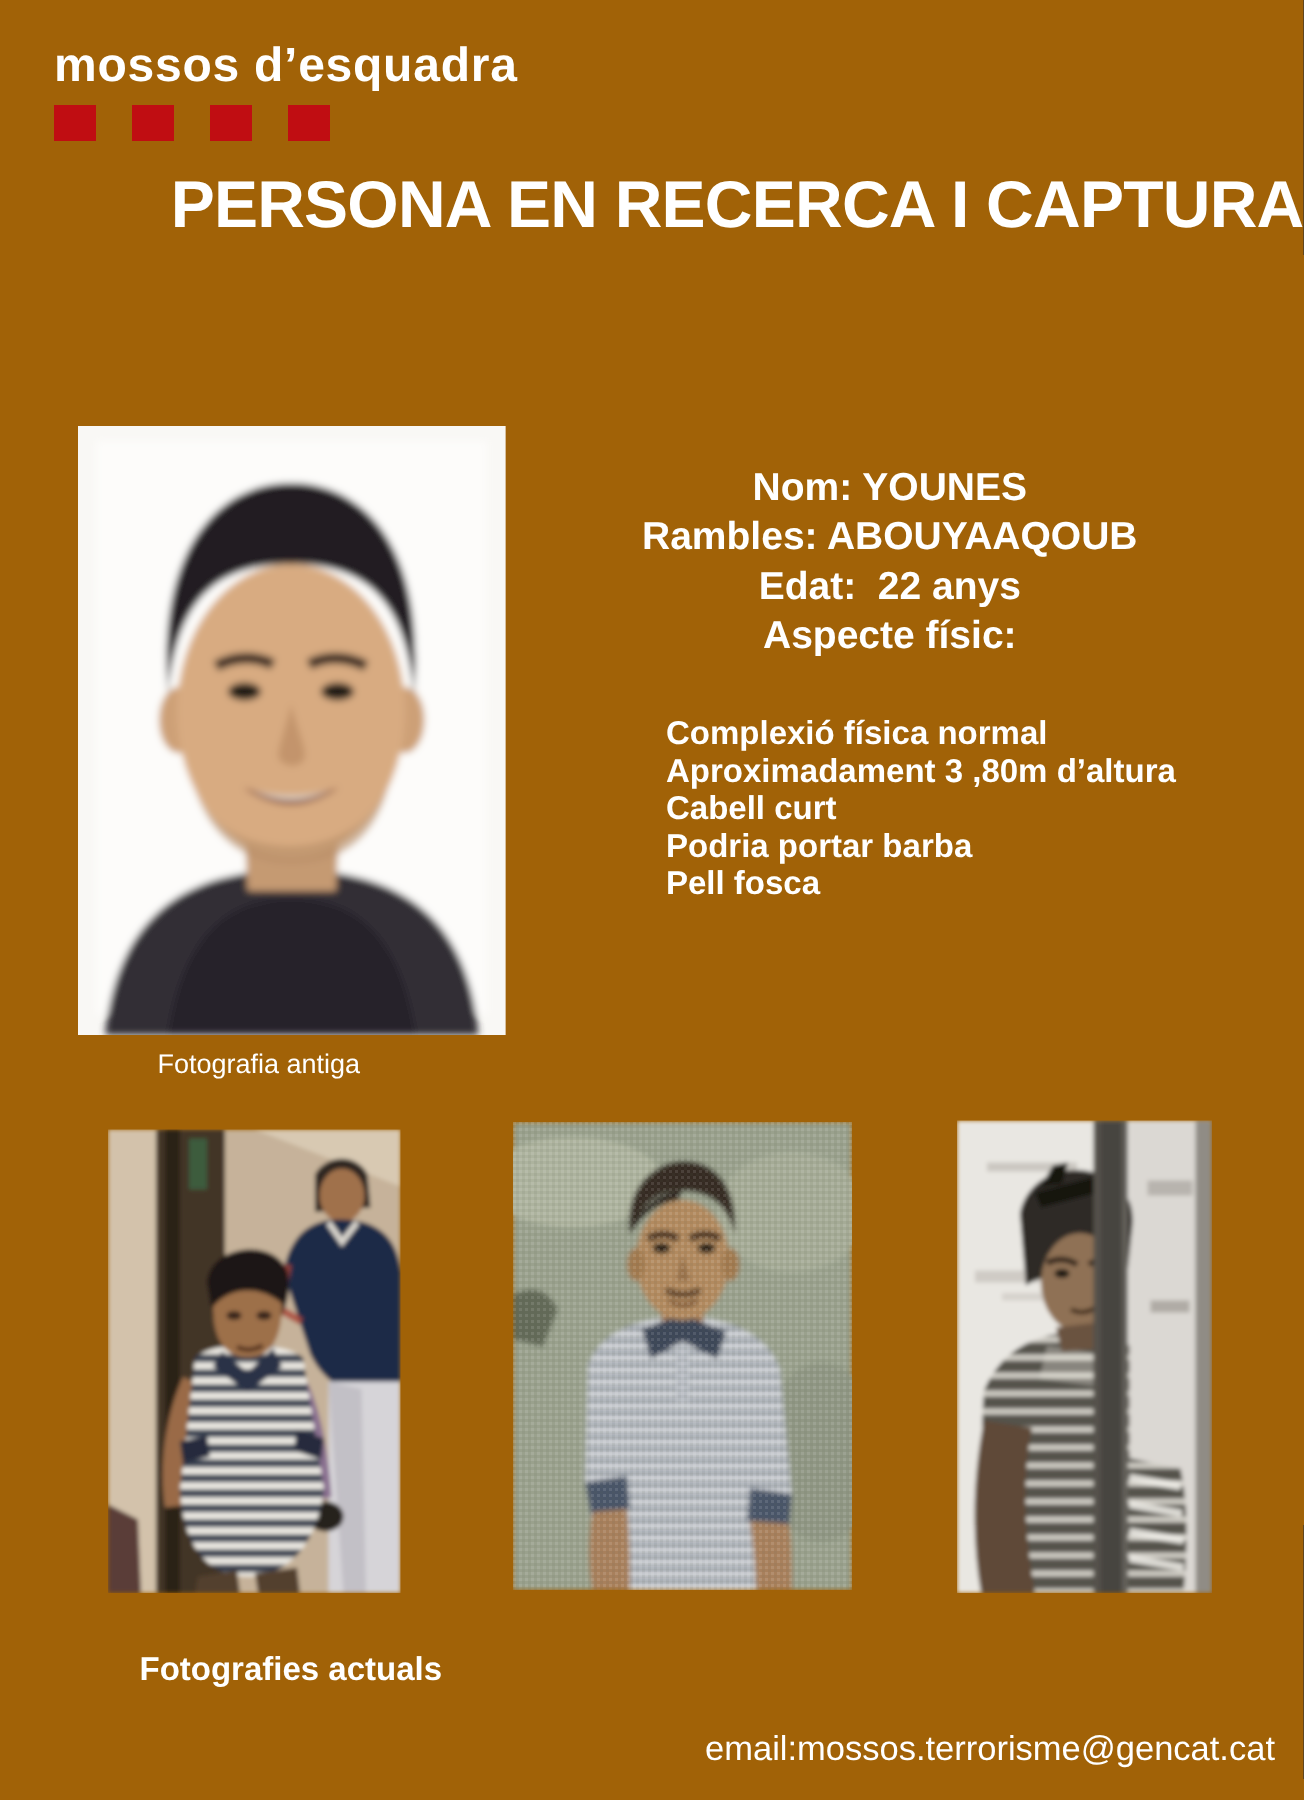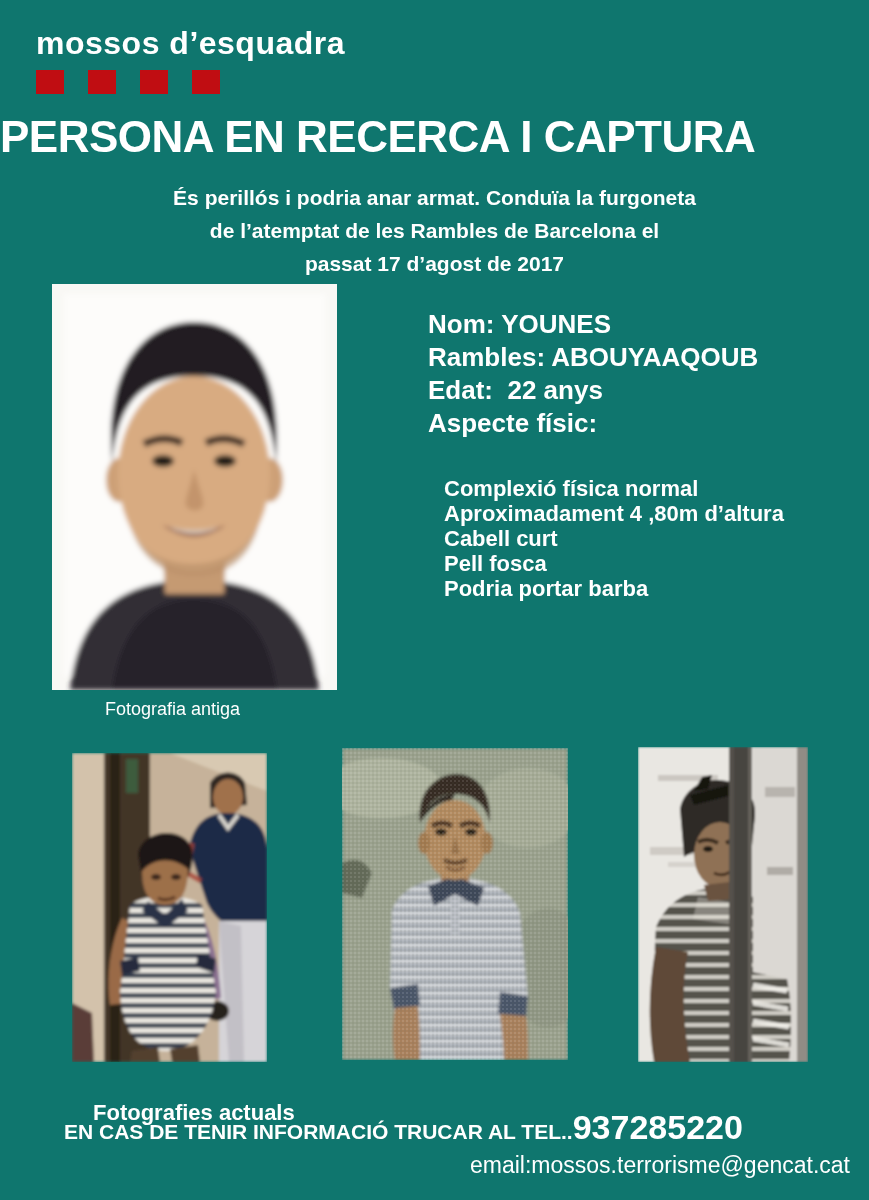--- a/index.html
+++ b/index.html
@@ -2,21 +2,21 @@
 <html><head>
 <meta charset="utf-8">
 <style>
   * { margin: 0; padding: 0; box-sizing: border-box; }
   html, body { background: #333; }
   body { width: 869px; height: 1200px; }
   .poster {
     position: relative;
     width: 869px;
     height: 1200px;
-    background: #0f766e;
+    background: #a16207;
     color: #ffffff;
     font-family: "Liberation Sans", sans-serif;
     overflow: hidden;
   }
   .logo-text {
     position: absolute;
     left: 36px;
     top: 27px;
     font-size: 32px;
     font-weight: bold;
@@ -29,21 +29,21 @@
     top: 70px;
     display: flex;
     gap: 24px;
   }
   .logo-square { width: 28px; height: 24px; background: #C00D12; }
   .title {
     position: absolute;
     top: 113px;
     left: 0;
     width: 100%;
-    text-align: left;
+    text-align: right;
     font-size: 44px;
     font-weight: bold;
     line-height: 1.1;
     letter-spacing: -0.5px;
     white-space: nowrap;
   }
   .warning {
     position: absolute;
     top: 181px;
     left: 0;
@@ -62,21 +62,21 @@
     background: #f9f8f5;
   }
   .identity {
     position: absolute;
     left: 428px;
     top: 308px;
     font-size: 26px;
     font-weight: bold;
     line-height: 33px;
   }
-  .identity div { white-space: pre; }
+  .identity div { white-space: pre; text-align: center; }
   .physical {
     position: absolute;
     left: 444px;
     top: 476px;
     font-size: 22px;
     font-weight: bold;
     line-height: 25px;
   }
   .caption-old {
     position: absolute;
@@ -122,25 +122,20 @@
 
   <div class="logo-text">mossos d’esquadra</div>
   <div class="logo-squares">
     <span class="logo-square"></span>
     <span class="logo-square"></span>
     <span class="logo-square"></span>
     <span class="logo-square"></span>
   </div>
 
   <div class="title">PERSONA EN RECERCA I CAPTURA</div>
-  <div class="warning">
-    <div>És perillós i podria anar armat. Conduïa la furgoneta</div>
-    <div>de l’atemptat de les Rambles de Barcelona el</div>
-    <div>passat 17 d’agost de 2017</div>
-  </div>
 
   <div class="photo-frame">
     <svg viewBox="0 0 285 406" preserveAspectRatio="none">
       <defs>
         <filter id="pblur" x="-10%" y="-10%" width="120%" height="120%">
             <feGaussianBlur stdDeviation="2.5"></feGaussianBlur>
           </filter>
       </defs>
       <rect width="285" height="406" fill="#f9f8f5"></rect>
       <g filter="url(#pblur)">
@@ -166,24 +161,24 @@
 
   <div class="identity">
     <div>Nom: YOUNES</div>
     <div>Rambles: ABOUYAAQOUB</div>
     <div>Edat:  22 anys</div>
     <div>Aspecte físic:</div>
   </div>
 
   <div class="physical">
     <div>Complexió física normal</div>
-    <div>Aproximadament 4 ,80m d’altura</div>
+    <div>Aproximadament 3 ,80m d’altura</div>
     <div>Cabell curt</div>
+    <div>Podria portar barba</div>
     <div>Pell fosca</div>
-    <div>Podria portar barba</div>
   </div>
 
   <div class="caption-old">Fotografia antiga</div>
 
   <div class="recent recent-1">
     <svg viewBox="0 0 195 309" preserveAspectRatio="none">
       <defs>
         <pattern id="str1" width="6" height="10" patternUnits="userSpaceOnUse">
           <rect width="6" height="10" fill="#ece9e2"></rect>
           <rect width="6" height="5" fill="#343c4e"></rect>
@@ -309,19 +304,15 @@
         <rect x="96" width="16" height="315" fill="#474440"></rect>
         <rect x="110" width="4" height="315" fill="#63605a"></rect>
         <path d="M114,225 L149,232 C154,255 154,285 151,315 L114,315 Z" fill="url(#str3)"></path>
         <path d="M115,238 L149,244 M115,256 L150,262 M115,274 L151,280 M115,292 L151,298" stroke="#f4f2ec" stroke-width="5" opacity="0.85"></path>
       </g>
     </svg>
   </div>
 
   <div class="caption-recent">Fotografies actuals</div>
 
-  <div class="phone-line">
-    <span class="phone-prefix">EN CAS DE TENIR INFORMACIÓ TRUCAR AL TEL..</span>
-      <span class="phone-number">937285220</span>
-  </div>
   <div class="email-line">email:mossos.terrorisme@gencat.cat</div>
 
 </div>
 
 </body></html>

